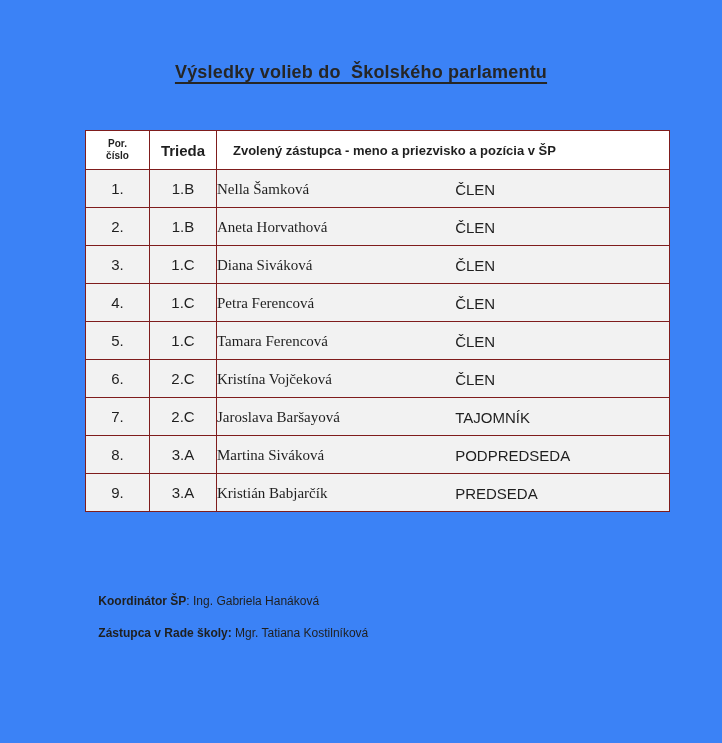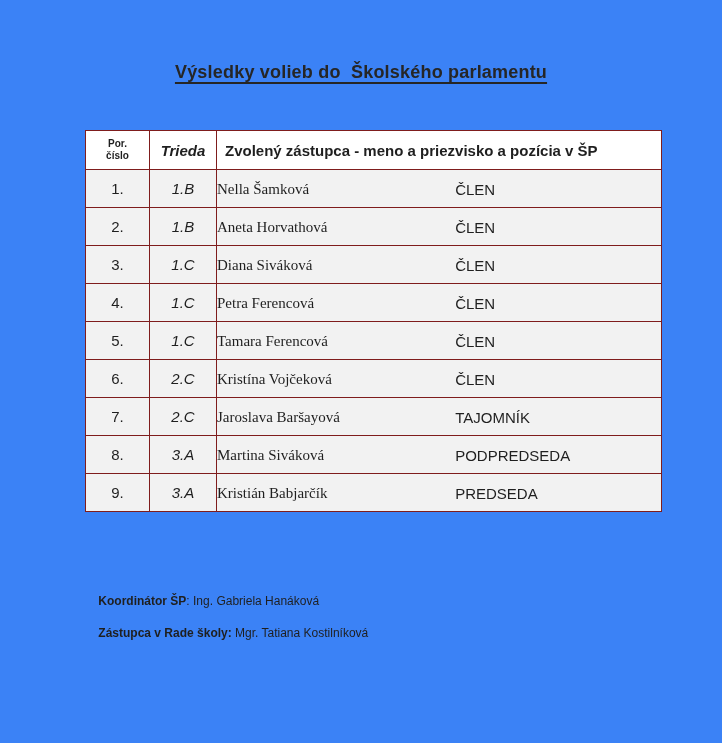--- a/index.html
+++ b/index.html
@@ -47,38 +47,38 @@
     padding: 0;
   }
   tr.head td {
     height: 38px;
     background: #ffffff;
     font-weight: 700;
     text-align: center;
   }
   tr.head td.c3 {
     text-align: left;
-    padding-left: 8px;
-    font-size: 15px;
+    padding-left: 16px;
+    font-size: 13px;
     margin-left: 29px;
   }
   tr.head td.c1 .small-hdr {
     display: block;
     max-width: 36px;
     margin: 0 auto;
     font-size: 10px;
     line-height: 1.25;
     font-weight: 700;
   }
   tr.row td {
     height: 37px;
     background: #f2f2f2;
   }
   td.c1 { width: 63px; text-align: center; }
-  td.c2 { width: 66px; text-align: center; font-style: italic; }
+  td.c2 { width: 66px; text-align: center; }
   td.c3 { width: 436px; text-align: left; padding-left: 8px; }
   td.c3 .name {
     display: inline-block;
     width: 222px;
     vertical-align: middle;
     font-family: Liberation Serif, serif;
   }
   td.c3 .position {
     display: inline-block;
     vertical-align: middle;

